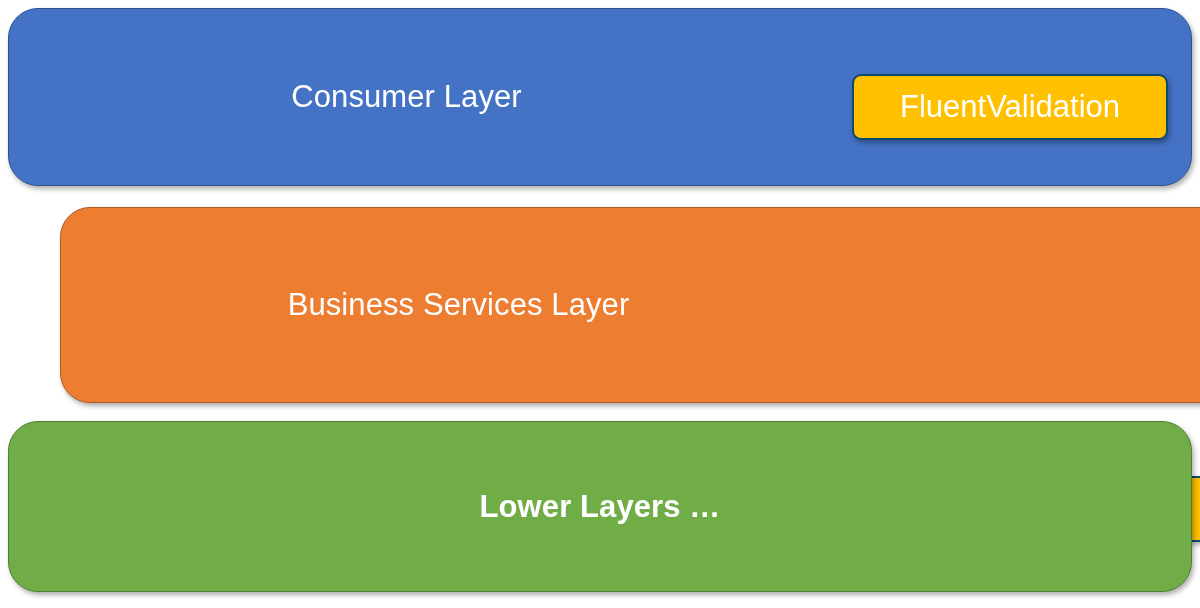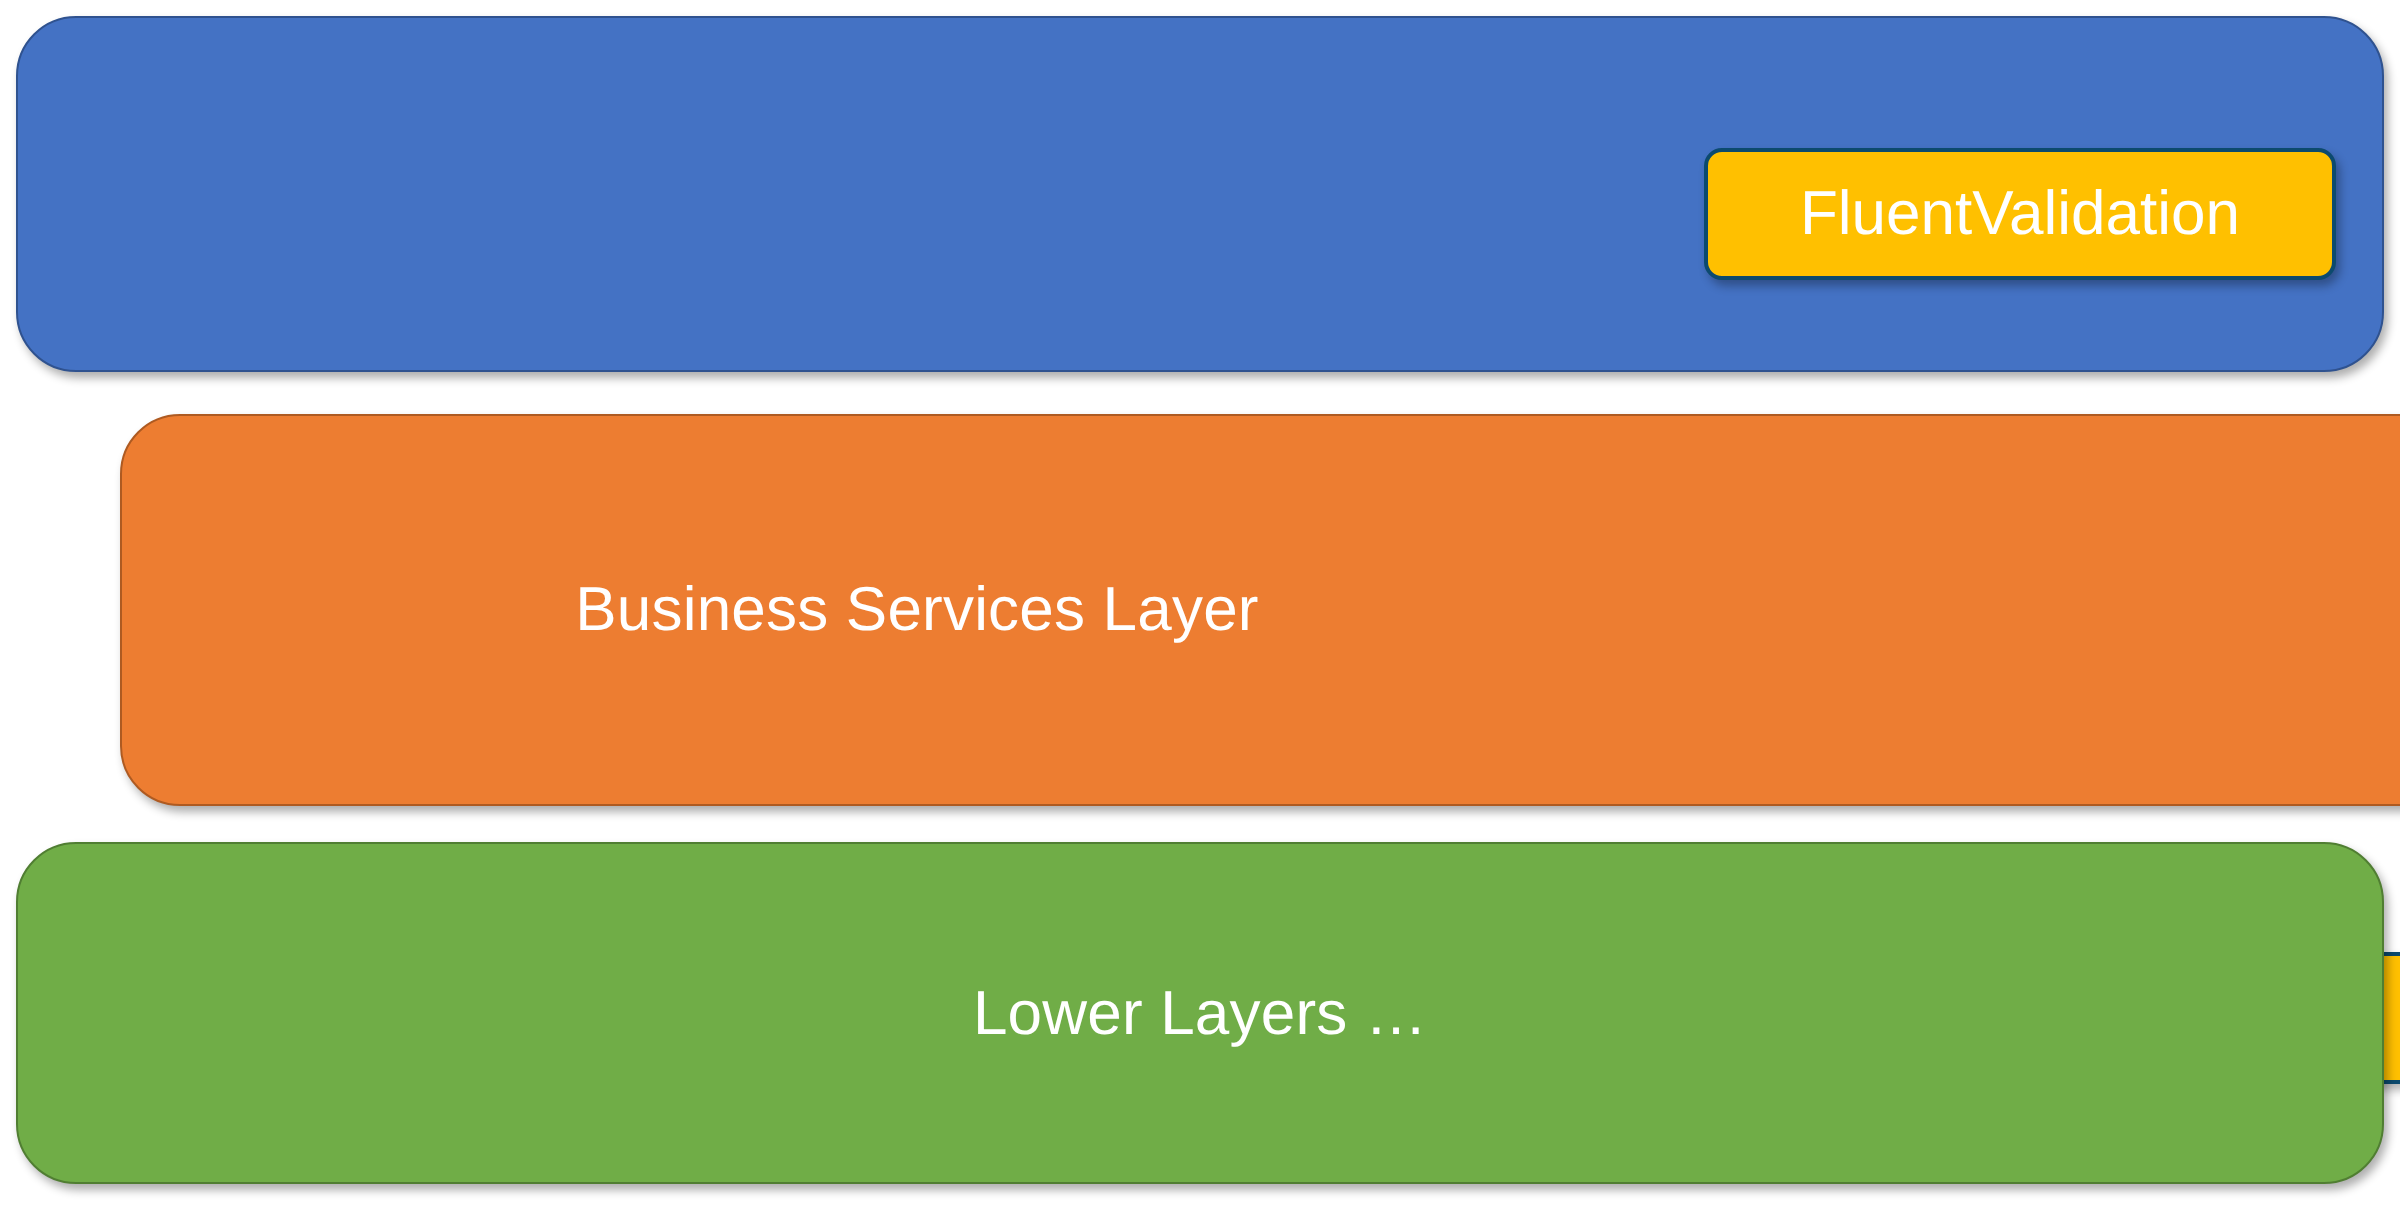--- a/index.html
+++ b/index.html
@@ -84,20 +84,21 @@
     top: 421px;
     width: 1184px;
     height: 171px;
     background: #70AD47;
     border-color: #507E32;
     justify-content: center;
   }
   #layer-lower .layer-title {
     position: relative;
     margin-right: 0;
+    font-weight: bold;
   }
 
   
   .badge {
     position: absolute;
     box-sizing: border-box;
     display: flex;
     align-items: center;
     justify-content: center;
     background: #FFC000;
@@ -123,20 +124,21 @@
     width: 316px;
     height: 66px;
   }
 </style>
 </head>
 <body>
 
 <div id="diagram">
 
   <div class="layer" id="layer-consumer">
+    <span class="layer-title">Consumer Layer</span>
     <div class="badge" id="badge-fluentvalidation">
       <span>FluentValidation</span>
     </div>
   </div>
 
   <div class="layer" id="layer-business">
     <span class="layer-title">Business Services Layer</span>
     <div class="badge" id="badge-businessvalidation">
       <span>BusinessValidation</span>
     </div>

